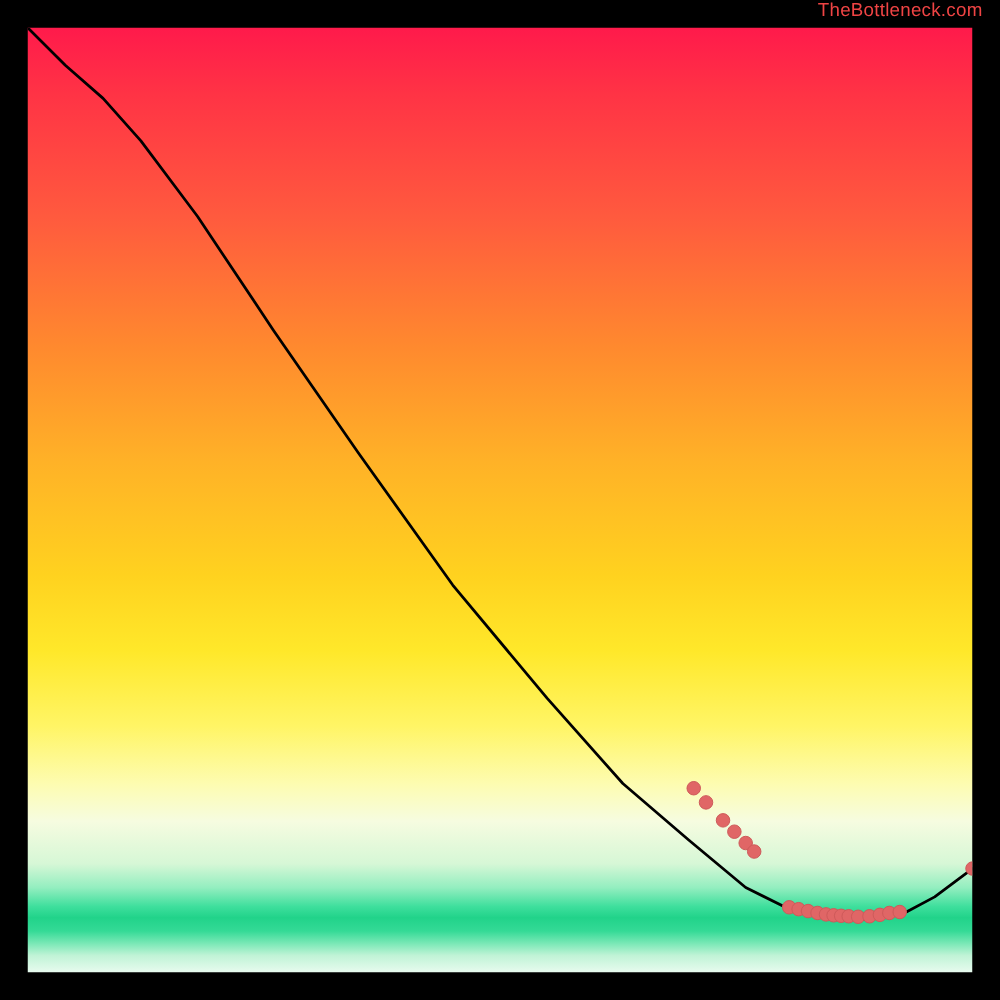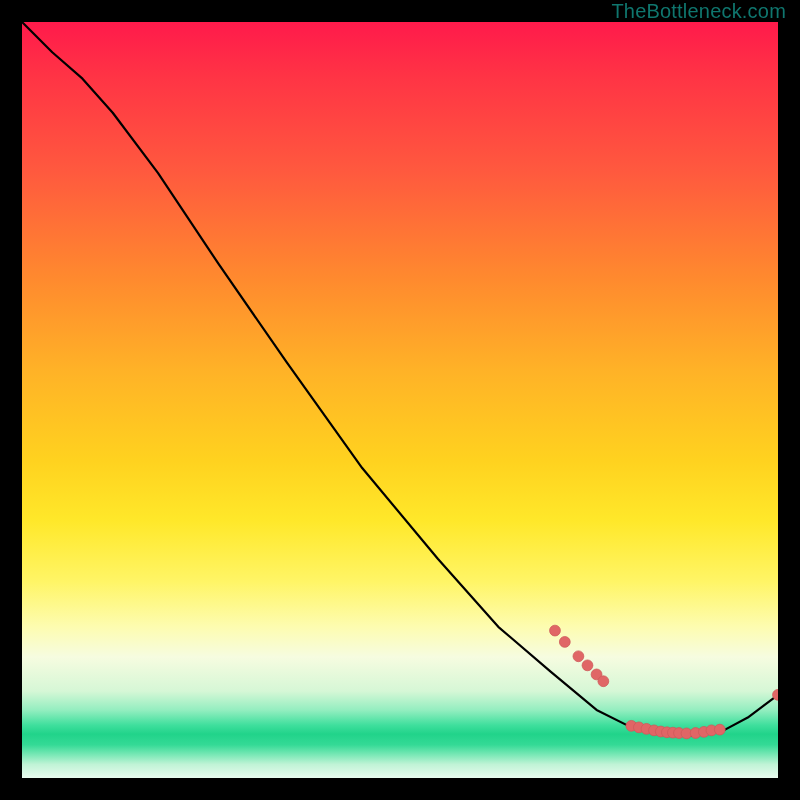--- a/index.html
+++ b/index.html
@@ -57,23 +57,23 @@
     left: 0;
     top: 0;
     width: 100%;
     height: 100%;
   }
   .watermark {
     position: absolute;
     top: 0px;
     right: 14px;
     font-family: Arial, Helvetica, sans-serif;
-    font-size: 20px;
+    font-size: 15px;
     font-weight: 400;
-    color: #0f766e;
+    color: #ef4444;
     letter-spacing: 0.2px;
     user-select: none;
   }
 </style>
 </head>
 <body>
 
 <div class="stage">
   <div class="plot">
     <div class="gradient"></div>

